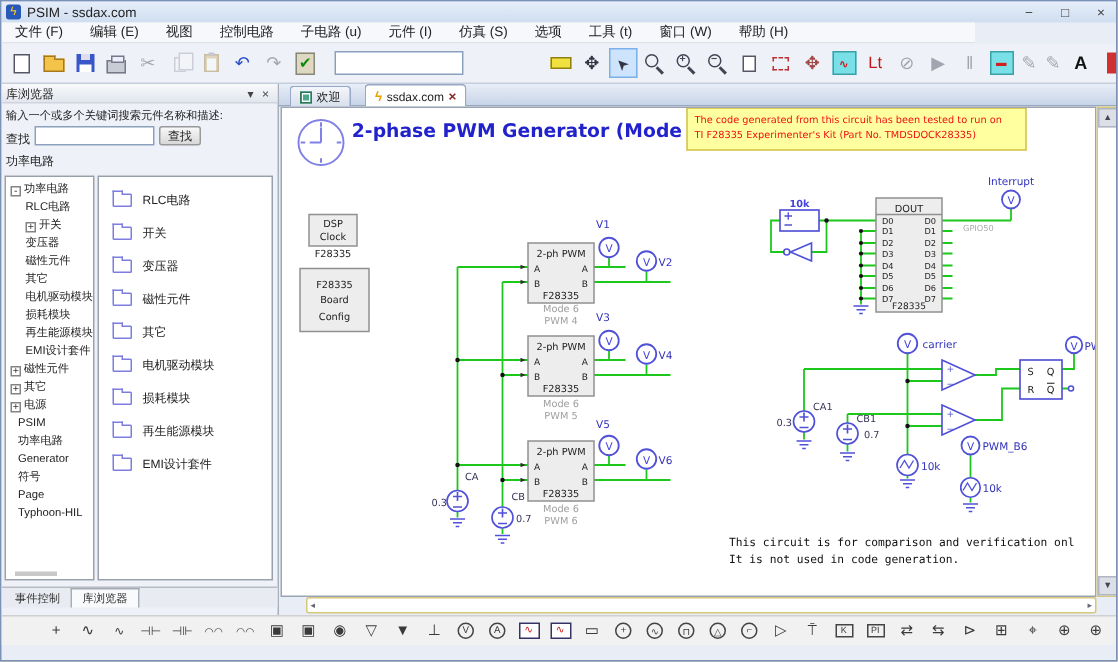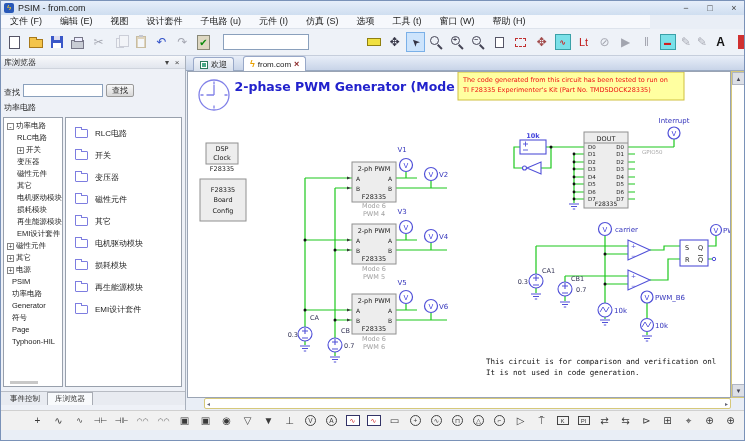--- a/index.html
+++ b/index.html
@@ -109,33 +109,33 @@
   text{font-family:"DejaVu Sans","Liberation Sans",sans-serif}
   .mono{font-family:"DejaVu Sans Mono","Liberation Mono",monospace}
 </style>
 </head>
 <body>
 
 <div id="root">
 
   <div id="titlebar" class="ab">
     <span class="appico">ϟ</span>
-    <span>PSIM - from.com</span>
+    <span>PSIM - ssdax.com</span>
     <span class="wctl">
       <span class="wbtn">−</span>
       <span class="wbtn">□</span>
       <span class="wbtn close">×</span>
     </span>
   </div>
 
   <div id="menubar" class="ab">
     <span class="mi">文件 (F)</span>
     <span class="mi">编辑 (E)</span>
     <span class="mi">视图</span>
-    <span class="mi">设计套件</span>
+    <span class="mi">控制电路</span>
     <span class="mi">子电路 (u)</span>
     <span class="mi">元件 (I)</span>
     <span class="mi">仿真 (S)</span>
     <span class="mi">选项</span>
     <span class="mi">工具 (t)</span>
     <span class="mi">窗口 (W)</span>
     <span class="mi">帮助 (H)</span>
   </div>
 
   <div id="toolbar" class="ab">
@@ -208,20 +208,21 @@
         <span class="clp"></span>
       </span>
   </div>
 
   <div id="sidebar" class="ab">
     <div id="sbhead" class="ab">
       <span>库浏览器</span>
       <span class="sbbtn">▾</span>
       <span class="sbbtn">×</span>
     </div>
+    <div id="sbhint" class="ab">输入一个或多个关键词搜索元件名称和描述:</div>
     <span id="sbsearchlbl" class="ab">查找</span>
     <input id="sbsearch" class="ab" value="" style="">
     <div id="sbbutton" class="ab">查找</div>
     <div id="sbcrumb" class="ab">功率电路</div>
 
     <div id="treepanel" class="ab">
       <div class="trow"><span class="tbx">-</span><span>功率电路</span></div>
       <div class="trow lv1"><span>RLC电路</span></div>
       <div class="trow lv1"><span class="tbx">+</span><span>开关</span></div>
       <div class="trow lv1"><span>变压器</span></div>
@@ -288,21 +289,21 @@
     </div>
   </div>
 
   <div id="tabbar" class="ab">
     <span class="dtab" style="left:7px">
       <span class="welico"></span>
       <span>欢迎</span>
     </span>
     <span class="dtab act" style="left:57px">
       <span class="boltico">ϟ</span>
-      <span>from.com</span>
+      <span>ssdax.com</span>
       <span class="tclose">×</span>
     </span>
   </div>
 
   <div id="canvas" class="ab">
     <svg width="544" height="327" viewBox="186 70 544 327" xmlns="http://www.w3.org/2000/svg">
       <defs>
         <g id="gnd" stroke="#5050d8" stroke-width="1.1" fill="none">
           <path d="M-5,0 H5 M-3,2.5 H3 M-1.2,5 H1.2"></path>
         </g>

